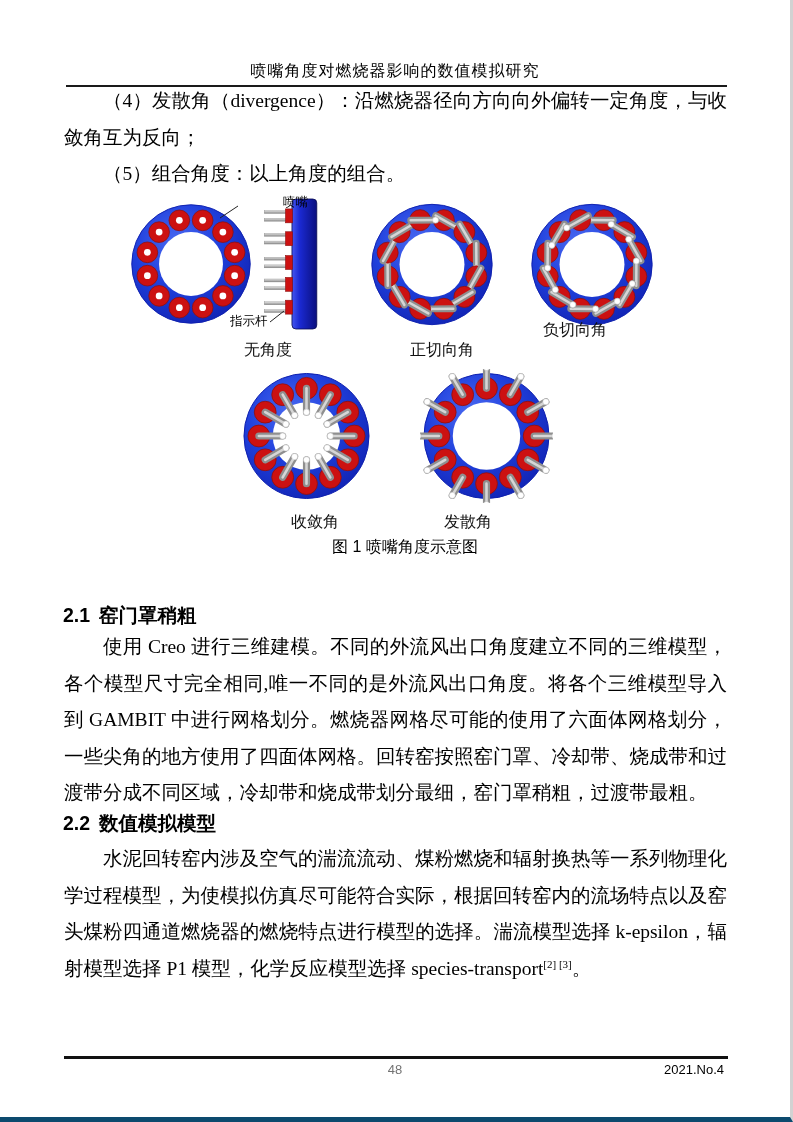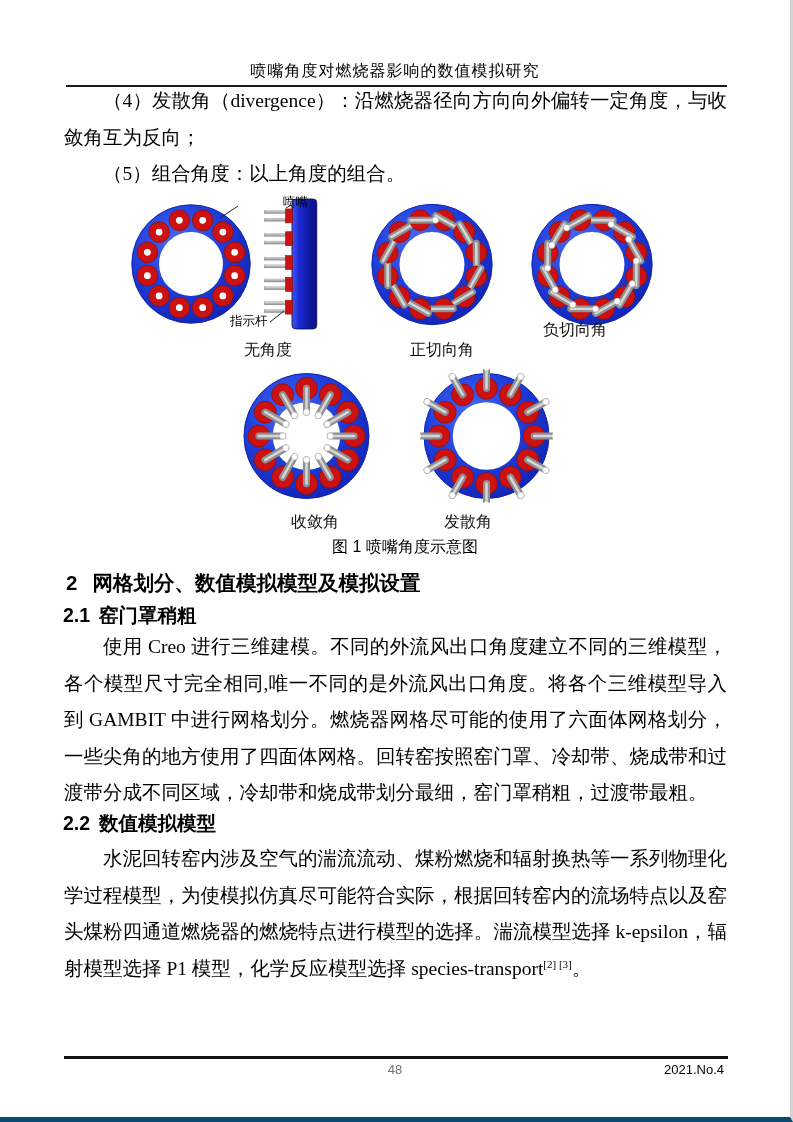--- a/index.html
+++ b/index.html
@@ -405,23 +405,20 @@
   <div class="fig-annot" id="annot-nozzle">喷嘴</div>
   <div class="fig-annot" id="annot-indicator">指示杆</div>
 
   <div class="fig-label" id="lbl-none">无角度</div>
   <div class="fig-label" id="lbl-tpos">正切向角</div>
   <div class="fig-label" id="lbl-tneg">负切向角</div>
   <div class="fig-label" id="lbl-conv">收敛角</div>
   <div class="fig-label" id="lbl-div">发散角</div>
   <div class="fig-caption">图 1 喷嘴角度示意图</div>
 
-  <div class="h-section" id="heading-2">
-    <span class="h-num">2</span><span>网格划分、数值模拟模型及模拟设置</span>
-  </div>
 
   <div class="h-section" id="heading-2-1">
     <span class="h-num">2.1</span><span>窑门罩稍粗</span>
   </div>
 
   <div class="body-text" id="para-2-1">
     <p>使用 Creo 进行三维建模。不同的外流风出口角度建立不同的三维模型，各个模型尺寸完全相同,唯一不同的是外流风出口角度。将各个三维模型导入到 GAMBIT 中进行网格划分。燃烧器网格尽可能的使用了六面体网格划分，一些尖角的地方使用了四面体网格。回转窑按照窑门罩、冷却带、烧成带和过渡带分成不同区域，冷却带和烧成带划分最细，窑门罩稍粗，过渡带最粗。</p>
   </div>
 
   <div class="h-section" id="heading-2-2">

